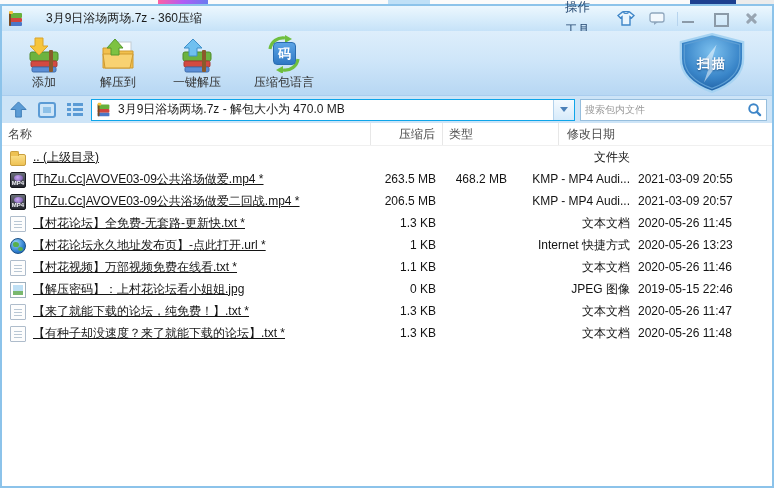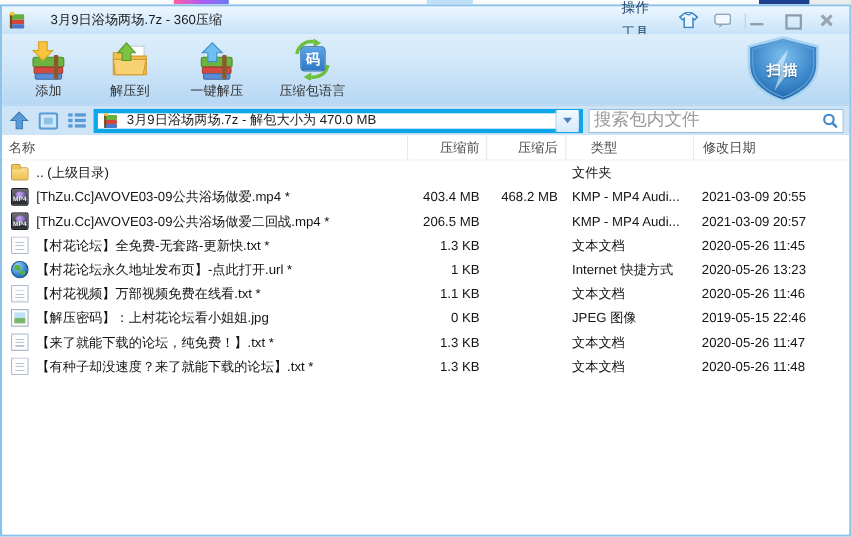--- a/index.html
+++ b/index.html
@@ -55,45 +55,45 @@
   .langbadge { position:absolute; left:9px; top:7px; width:23px; height:23px; background:linear-gradient(180deg,#5ba4e6,#2f78c4);
                border:1px solid #2a6cb0; border-radius:4px; color:#fff; font-size:13px; font-weight:bold;
                display:grid; place-items:center; }
   .scanbtn { position:absolute; right:20px; top:2px; width:80px; height:60px; display:grid; place-items:center; cursor:pointer; }
   .scanbtn .scan-label { position:absolute; color:#fff; font-size:13px; font-weight:bold; letter-spacing:2px;
                          text-shadow:0 1px 2px rgba(0,40,90,.6); top:22px; }
 
   
   .addressbar { height:28px; background:#cde4f7; border-top:1px solid #aacdee; display:flex; align-items:center; padding:0 5px; gap:5px; }
   .navbtn { width:23px; height:22px; display:grid; place-items:center; cursor:pointer; }
-  .combobox { width:484px; height:22px; background:#fff; border:4px solid #0ea5e9; display:flex; align-items:center;
+  .combobox { width:484px; height:22px; background:#fff; border:1px solid #0ea5e9; display:flex; align-items:center;
               padding-left:4px; gap:6px; font-size:12px; color:#1c1c1c; cursor:default; }
   .combobox .ddbtn { margin-left:auto; width:21px; height:20px; border-left:1px solid #b3d2ec;
                      background:linear-gradient(180deg,#f4faff,#d6eafa); display:grid; place-items:center; cursor:pointer; }
   .ddarrow { width:0; height:0; border-left:4px solid transparent; border-right:4px solid transparent; border-top:5px solid #4b80b8; }
   .searchbox { flex:1; height:22px; background:#fff; border:1px solid #96bedd; display:flex; align-items:center; padding:0 4px; }
-  .searchbox input { border:none; outline:none; flex:1; font-size:16px; color:#0f766e; font-family:"Liberation Sans",sans-serif; }
+  .searchbox input { border:none; outline:none; flex:1; font-size:10px; color:#0f766e; font-family:"Liberation Sans",sans-serif; }
   .searchbox input::placeholder { color:#9a9a9a; }
 
   
   .listheader { display:flex; height:23px; background:#fff; color:#4a4a4a; font-size:12px; align-items:flex-start; border-bottom:1px solid #f0f0f0; }
   .hcol { height:100%; display:flex; align-items:center; border-left:1px solid #e7e7e7; cursor:pointer; }
   .hcol:first-child { border-left:none; }
   .col-name   { width:368px; padding-left:6px; }
   .col-before { width:72px;  justify-content:flex-end; padding-right:6px; }
   .col-after  { width:72px;  justify-content:flex-end; padding-right:7px; }
-  .col-type   { width:116px; padding-left:22px; }
+  .col-type   { width:116px; padding-left:6px; }
   .col-date   { flex:1; padding-left:8px; }
   .listbody { background:#fff; height:335px; }
   .frow { display:flex; height:22px; align-items:center; font-size:12px; color:#141414; cursor:default; }
   .cell { white-space:nowrap; overflow:hidden; }
-  .cell-name   { width:368px; display:flex; align-items:flex-start; gap:7px; padding-left:8px; }
+  .cell-name   { width:368px; display:flex; align-items:flex-end; gap:7px; padding-left:8px;text-decoration:underline; }
   .cell-before { width:72px; text-align:right; padding-right:6px; }
   .cell-after  { width:72px; text-align:right; padding-right:7px; }
-  .cell-type   { width:116px; padding-left:6px; }
+  .cell-type   { width:116px; padding-left:6px;text-align:right; }
   .cell-date   { flex:1; padding-left:8px; }
 
   
   .fi { width:16px; height:16px; position:relative; flex:0 0 16px; }
   .fi-folder { height:12px; margin-top:3px; background:linear-gradient(#fbe08a,#eec254); border:1px solid #c99f3f; border-radius:2px; }
   .fi-folder::before { content:""; position:absolute; top:-4px; left:-1px; width:7px; height:4px;
                        background:#eec254; border:1px solid #c99f3f; border-bottom:none; border-radius:2px 2px 0 0; }
   .fi-mp4 { background:linear-gradient(180deg,#6a6f7a,#23252d); border:1px solid #15161c; border-radius:2px; }
   .fi-mp4::before { content:""; position:absolute; left:3px; top:2px; width:9px; height:6px;
                     background:radial-gradient(circle at 40% 40%,#c9a7f0,#6b4fa3); border-radius:50%; }
@@ -266,21 +266,20 @@
       <input type="text" placeholder="搜索包内文件" style="">
       <svg width="15" height="15" viewBox="0 0 16 16" style="cursor:pointer">
         <circle cx="7" cy="7" r="4.6" fill="none" stroke="#3e86c8" stroke-width="2"></circle>
         <line x1="10.5" y1="10.5" x2="14" y2="14" stroke="#3e86c8" stroke-width="2.4" stroke-linecap="round"></line>
       </svg>
     </div>
   </div>
 
   <div class="listheader">
     <span class="hcol col-name">名称</span>
-    <span class="hcol col-before">压缩前</span>
     <span class="hcol col-after">压缩后</span>
     <span class="hcol col-type">类型</span>
     <span class="hcol col-date">修改日期</span>
   </div>
 
   <div class="listbody">
   <div class="frow">
     <span class="cell cell-name">
       <span class="fi fi-folder"></span>
       <span>.. (上级目录)</span>
@@ -291,21 +290,21 @@
     <span class="cell cell-date"></span>
   </div>
 
   <div class="frow">
     <span class="cell cell-name">
       <span class="fi fi-mp4">
             <i class="mp4badge">MP4</i>
           </span>
       <span>[ThZu.Cc]AVOVE03-09公共浴场做爱.mp4 *</span>
     </span>
-    <span class="cell cell-before">403.4 MB</span>
+    <span class="cell cell-before">263.5 MB</span>
     <span class="cell cell-after">468.2 MB</span>
     <span class="cell cell-type">KMP - MP4 Audi...</span>
     <span class="cell cell-date">2021-03-09 20:55</span>
   </div>
 
   <div class="frow">
     <span class="cell cell-name">
       <span class="fi fi-mp4">
             <i class="mp4badge">MP4</i>
           </span>

